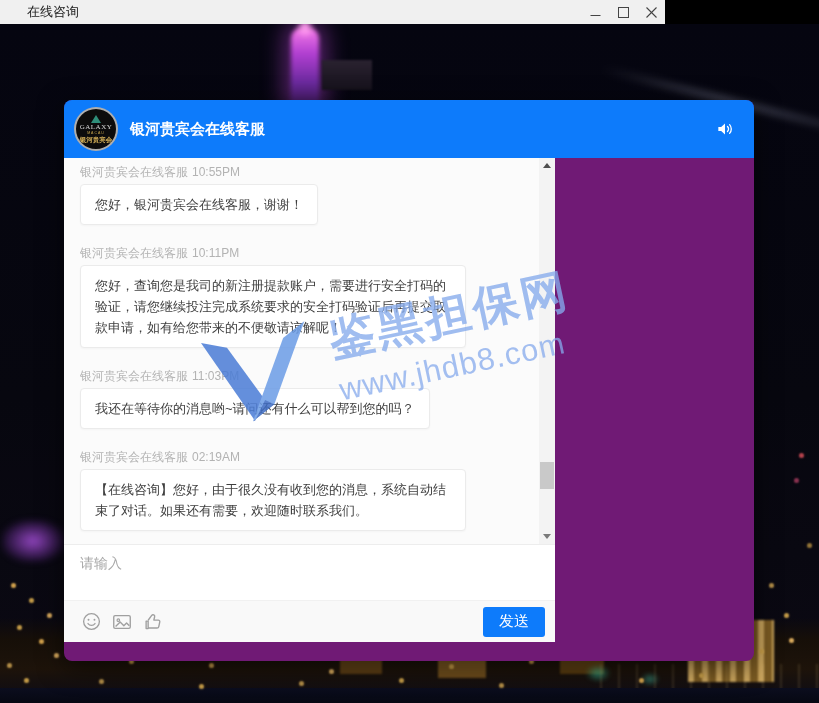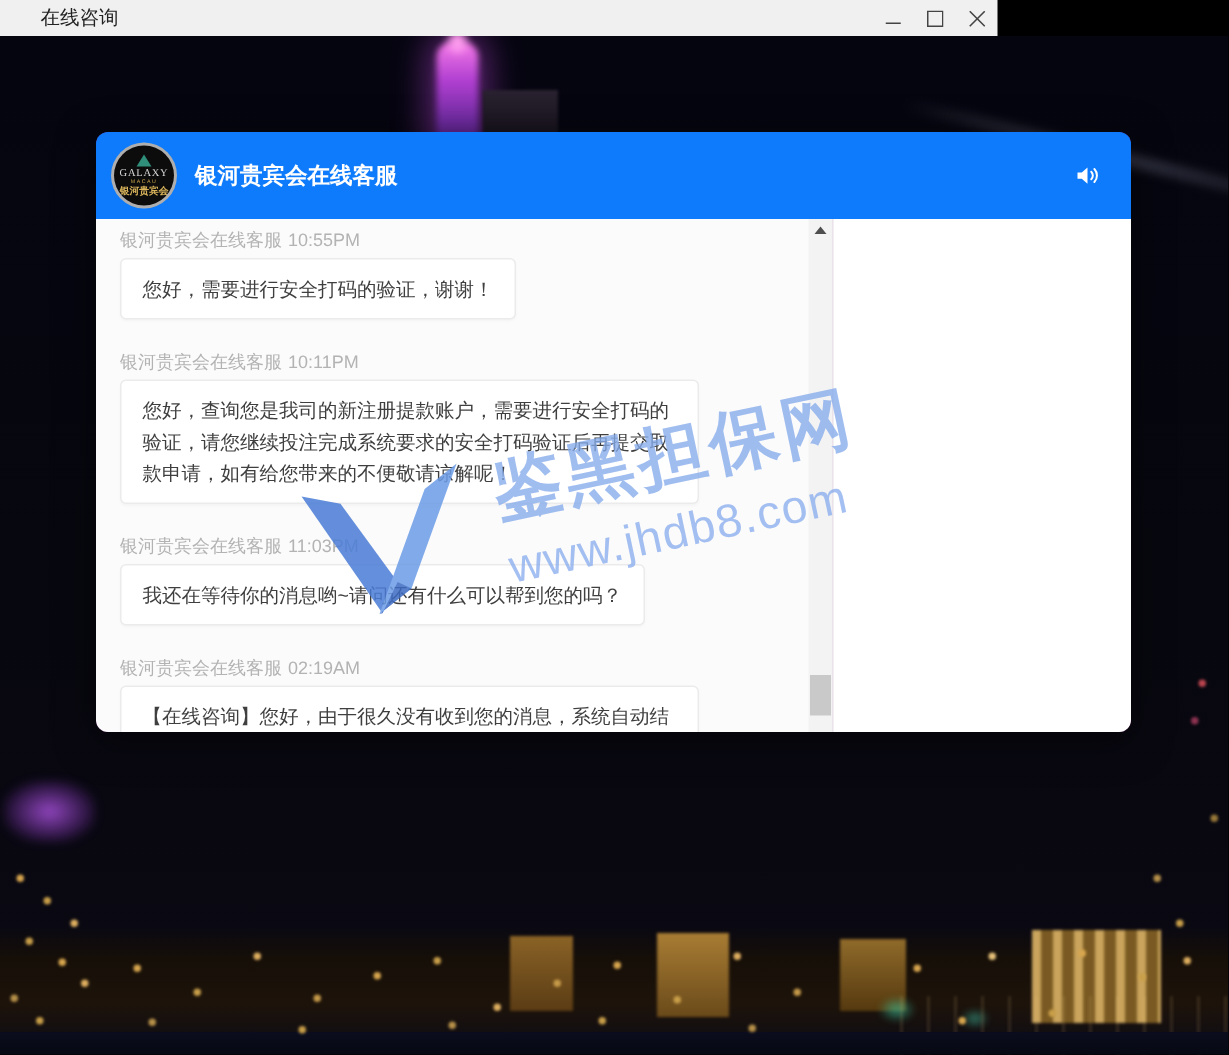--- a/index.html
+++ b/index.html
@@ -60,36 +60,36 @@
       370px 630px 2px 1px #c79b4a, 410px 618px 2px 1px #d9a74f, 450px 641px 2px 1px #caa04a,
       490px 612px 2px 1px #e0b060, 530px 636px 2px 1px #c79b4a, 610px 620px 2px 1px #d9a74f,
       660px 612px 2px 1px #e8c27a, 720px 610px 2px 1px #d9a74f, 760px 626px 2px 1px #caa04a,
       790px 615px 2px 1px #e0b060, 100px 656px 2px 1px #b8924a, 200px 661px 2px 1px #caa04a,
       300px 658px 2px 1px #b8924a, 400px 655px 2px 1px #caa04a, 500px 660px 2px 1px #b8924a,
       640px 655px 2px 1px #d9a74f, 700px 650px 2px 1px #caa04a,
       800px 430px 2px 1px rgba(220,80,90,.85), 795px 455px 2px 1px rgba(200,70,110,.7),
       808px 520px 2px 1px #9a7a3a, 770px 560px 2px 1px #b8924a, 785px 590px 2px 1px #caa04a; }
 
   
-  .panel { position:absolute; left:64px; top:88px; width:690px; height:400px; z-index:20;
+  .panel { position:absolute; left:64px; top:100px; width:690px; height:561px; z-index:20;
            background:#701a75; border-radius:8px; overflow:hidden;
            box-shadow:0 6px 26px rgba(0,0,0,.55); }
   .chat-header { height:58px; background:#0d7bfb; display:flex; align-items:center; padding:0 18px 0 10px; }
   .logo { width:44px; height:44px; border-radius:50%; background:#0c0c0c; flex:0 0 44px;
           border:2px solid rgba(215,215,215,.8); display:flex; flex-direction:column;
           align-items:center; justify-content:center; line-height:1; overflow:hidden; }
   .logo-pyramid { width:0; height:0; border-left:5px solid transparent; border-right:5px solid transparent;
           border-bottom:8px solid #2f8f7a; margin-bottom:1px; }
   .logo-line1 { font-size:7px; letter-spacing:.5px; color:#d8d8d8; font-family:"Liberation Serif","DejaVu Serif",serif; }
   .logo-line2 { font-size:3.5px; letter-spacing:1px; color:#caa84e; margin-top:1px; }
   .logo-line3 { font-size:6.5px; color:#d9b45a; font-weight:bold; margin-top:1px; }
   .chat-title { color:#fff; font-size:15px; font-weight:bold; margin-left:12px; }
   .sound-btn { margin-left:auto; width:22px; height:22px; display:flex; align-items:center; justify-content:center; cursor:pointer; }
 
-  .chat-body { position:relative; display:flex; height:484px; }
+  .chat-body { position:relative; display:flex; height:484px;align-items:flex-end; }
   .chat-col { width:491px; display:flex; flex-direction:column; }
   .chat-filler { flex:1; background:#fff; border-left:1px solid #f0f0f0; }
 
   .msg-viewport { position:relative; height:386px; background:#fbfbfb; overflow:hidden; }
   .msg-list { padding:8px 30px 0 16px; }
   .msg-group { margin-bottom:22px; }
   .msg-meta { font-size:12px; line-height:13px; color:#b3b3b3; margin-bottom:5px; }
   .msg-meta .t { margin-left:4px; }
   .bubble { width:fit-content; max-width:386px; background:#fff; border:1px solid #ebebeb;
             border-radius:4px; padding:9px 14px; font-size:13px; line-height:21px; color:#3f3f3f;
@@ -192,21 +192,21 @@
       <div class="chat-col">
 
         <div class="msg-viewport">
           <div class="msg-list">
 
             <div class="msg-group">
               <div class="msg-meta">
                 <span>银河贵宾会在线客服</span><span class="t">10:55PM</span>
               </div>
               <div class="bubble">
-                <span class="bubble-inner">您好，需要进行安全打码的验证，谢谢！</span>
+                <span class="bubble-inner">您好，银河贵宾会在线客服，谢谢！</span>
               </div>
             </div>
 
             <div class="msg-group">
               <div class="msg-meta">
                 <span>银河贵宾会在线客服</span><span class="t">10:11PM</span>
               </div>
               <div class="bubble">
                 <span class="bubble-inner">您好，查询您是我司的新注册提款账户，需要进行安全打码的验证，请您继续投注完成系统要求的安全打码验证后再提交取款申请，如有给您带来的不便敬请谅解呢！</span>
               </div>

